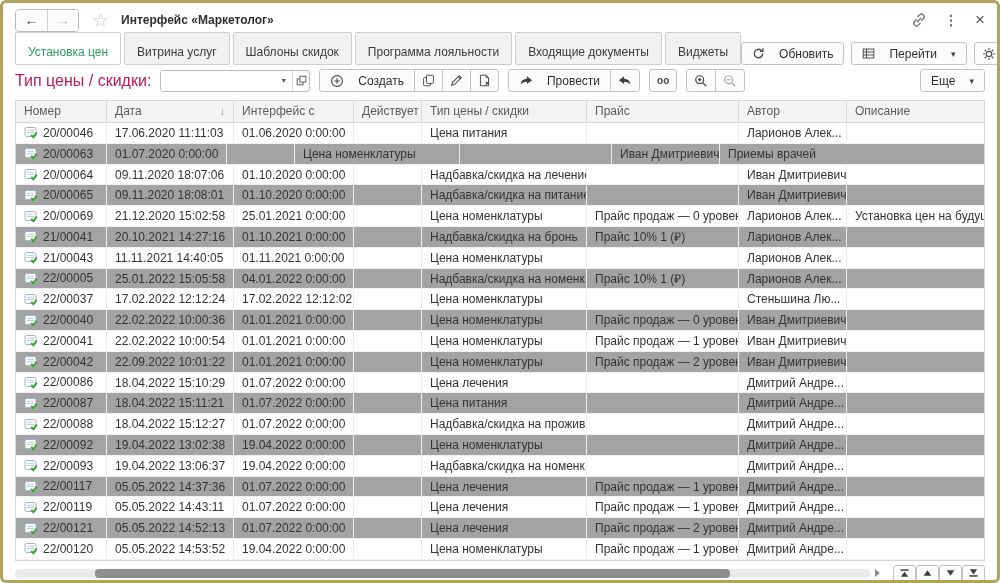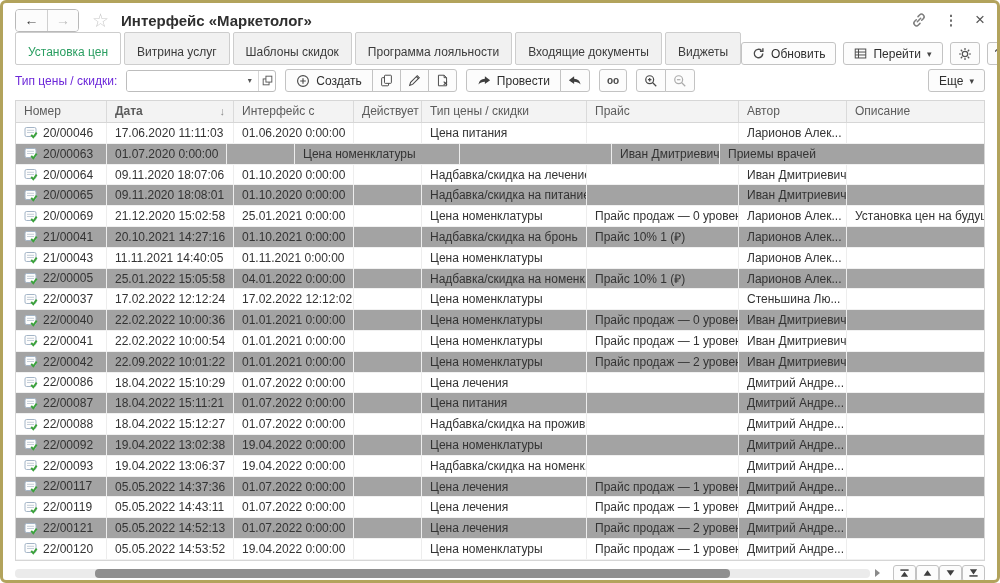--- a/index.html
+++ b/index.html
@@ -10,57 +10,57 @@
     background:#fff;overflow:hidden;position:relative;
     font-family:"Liberation Sans",sans-serif;color:#333;
   }
   
   .titlebar{height:34px;display:flex;align-items:center;padding:0 12px;}
   .navgroup{display:flex;border:1px solid #b9b9b9;border-radius:4px;overflow:hidden;background:#fcfcfc;}
   .navbtn{width:31px;height:21px;display:flex;align-items:center;justify-content:center;
           font-size:14px;font-weight:bold;color:#3c3c3c;background:#fcfcfc;cursor:pointer;}
   .navbtn+.navbtn{border-left:1px solid #cfcfcf;color:#bdbdbd;}
   .star{font-size:19px;color:#c9c9c9;margin-left:13px;line-height:1;}
-  .wtitle{margin-left:12px;font-size:15px;font-weight:bold;color:#2f2f2f;}
+  .wtitle{margin-left:12px;font-size:12px;font-weight:bold;color:#2f2f2f;}
   .tb-right{margin-left:auto;display:flex;align-items:center;gap:17px;}
   .tb-ic{color:#6e6e6e;cursor:pointer;display:flex;align-items:center;}
   .kebab{font-size:14px;font-weight:bold;letter-spacing:0;}
   .closex{font-size:17px;color:#555;}
   
   .tabrow{display:flex;align-items:flex-end;padding:0 12px;height:28px;}
   .tabs{display:flex;gap:3px;}
   .tab{padding:12px 12px 5px;font-size:12px;background:#f1f1f1;border:1px solid #cdcdcd;
        border-radius:2px;color:#3b3b3b;white-space:nowrap;cursor:pointer;}
   .tab.active{background:#fff;color:#2a9e61;}
   .tabrow-right{margin-left:auto;display:flex;gap:7px;align-items:center;}
-  .btn{display:inline-flex;align-items:center;gap:6px;background:#fcfcfc;border:1px solid #c3c3c3;
+  .btn{display:inline-flex;align-items:center;gap:14px;background:#fcfcfc;border:1px solid #c3c3c3;
        border-radius:3px;font-size:12px;color:#2f2f2f;padding:3px 10px;height:23px;cursor:pointer;white-space:nowrap;text-align:center;}
   .btn .caret{font-size:9px;color:#444;}
   .btn.iconbtn{padding:3px 7px;}
   
   .toolbar{display:flex;align-items:center;padding:4px 12px 6px;gap:9px;}
-  .flabel{font-size:12px;color:#6d28d9;white-space:nowrap;}
+  .flabel{font-size:16px;color:#be185d;white-space:nowrap;}
   .combo{display:flex;align-items:stretch;border:1px solid #bdbdbd;border-radius:3px;height:22px;width:150px;background:#fff;overflow:hidden;}
   .combo input{border:0;outline:none;flex:1;min-width:0;font-size:12px;padding:0 5px;font-family:"Liberation Sans",sans-serif;}
   .combo .seg{width:17px;display:flex;align-items:center;justify-content:center;font-size:8px;color:#555;cursor:pointer;}
   .combo .seg.sep{border-left:1px solid #d6d6d6;}
   .bgroup{display:flex;}
   .bgroup .btn{border-radius:0;margin-left:-1px;}
   .bgroup .btn:first-child{border-radius:3px 0 0 3px;margin-left:0;}
   .bgroup .btn:last-child{border-radius:0 3px 3px 0;}
   .oo{font-size:10px;font-weight:bold;color:#4a4a4a;letter-spacing:0;}
   .spacer{flex:1;}
   .dis svg{opacity:.45;}
   
   .tablewrap{margin:2px 12px 0;border:1px solid #d6d6d6;}
   .thead{display:flex;height:22px;background:#f3f3f3;border-bottom:1px solid #d6d6d6;}
   .th{font-size:12px;color:#5c5c5c;line-height:21px;padding:0 8px;border-right:1px solid #dadada;
       white-space:nowrap;overflow:hidden;cursor:pointer;}
   .th:last-child{border-right:0;}
-  .th.sorted{display:flex;justify-content:space-between;align-items:center;font-weight:bold;}
+  .th.sorted{display:flex;justify-content:space-between;align-items:center;}
   .sortmark{color:#8a8a8a;font-size:11px;}
   .trow{display:flex;height:20.8px;border-bottom:1px solid #f1f1f1;cursor:pointer;}
   .trow.alt{background:#a3a3a3;}
   .td{font-size:12px;color:#333;line-height:20px;padding:0 8px;border-right:1px solid #ededed;
       white-space:nowrap;overflow:hidden;}
   .td:last-child{border-right:0;}
   .w-number{width:91px;display:flex;align-items:center;gap:5px;}
   .w-date{width:127px;}
   .w-set{width:120px;}
   .w-valid{width:68px;}

